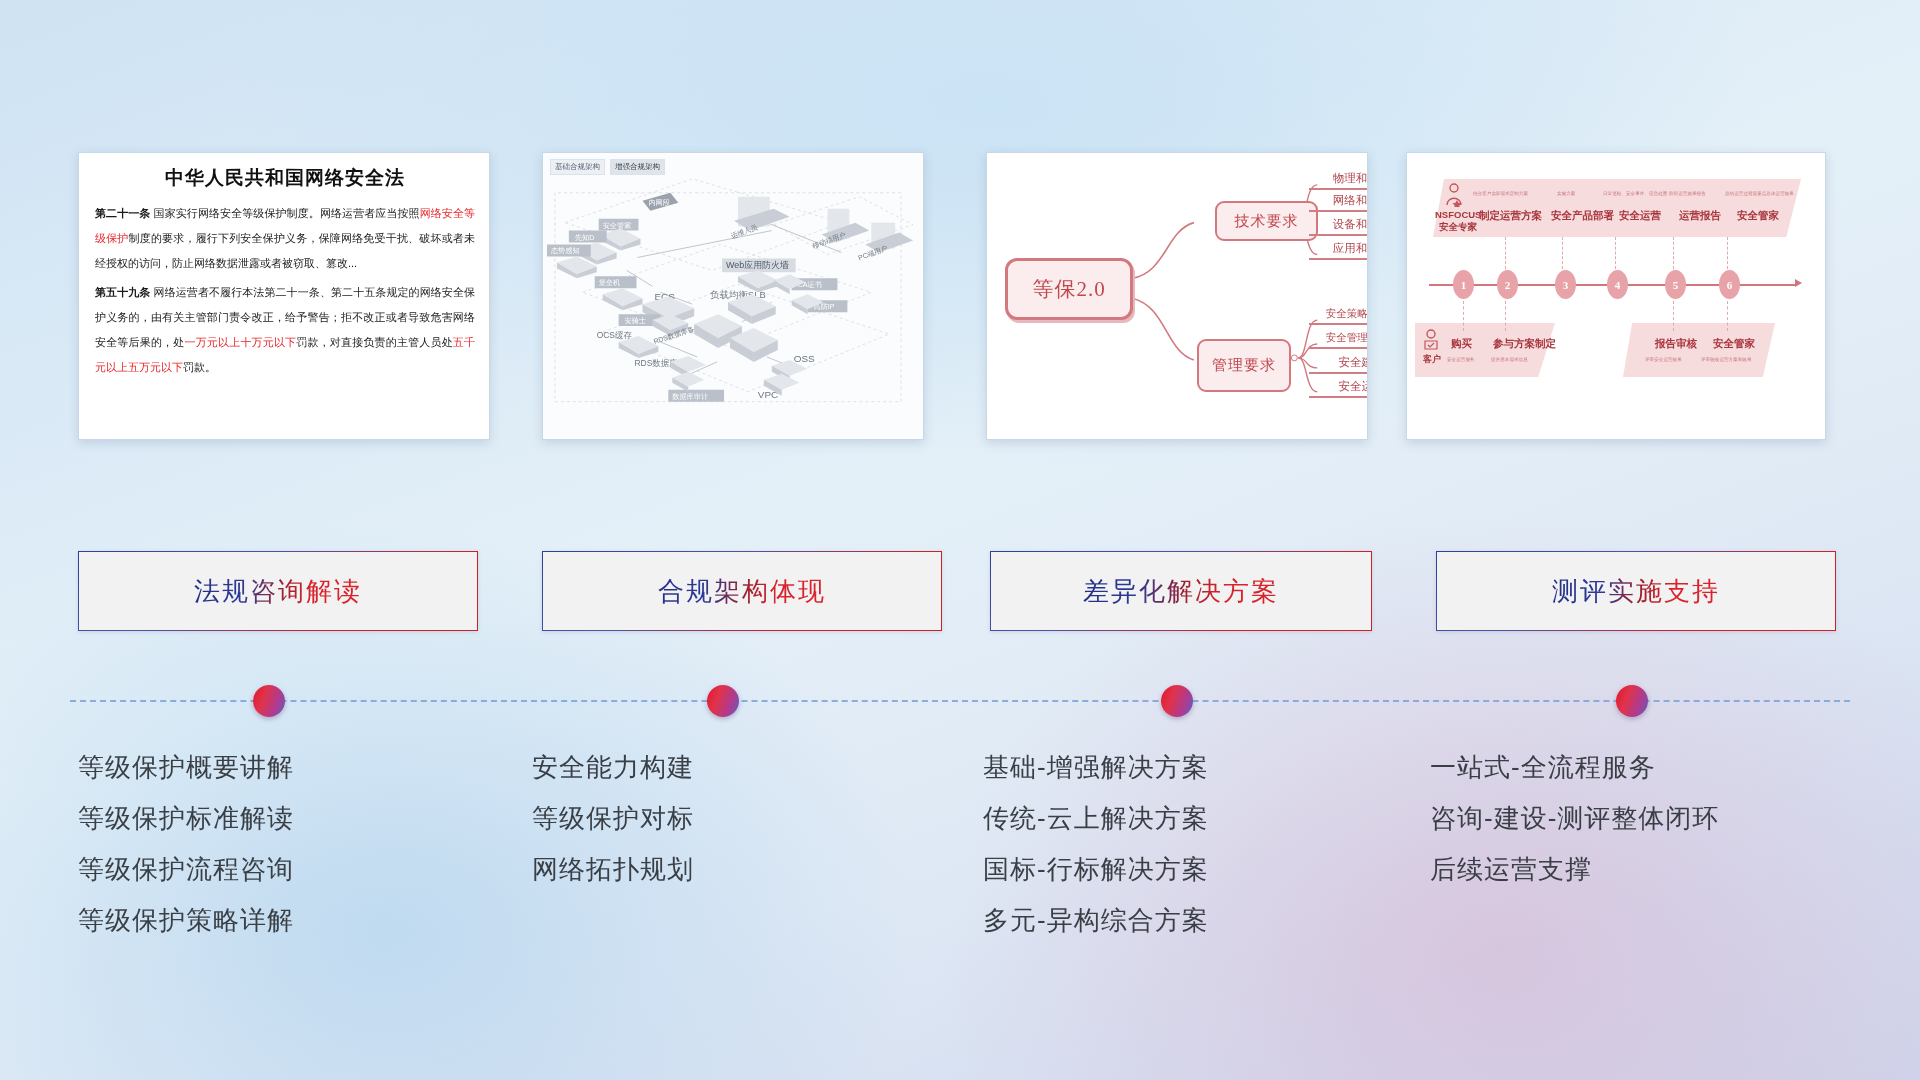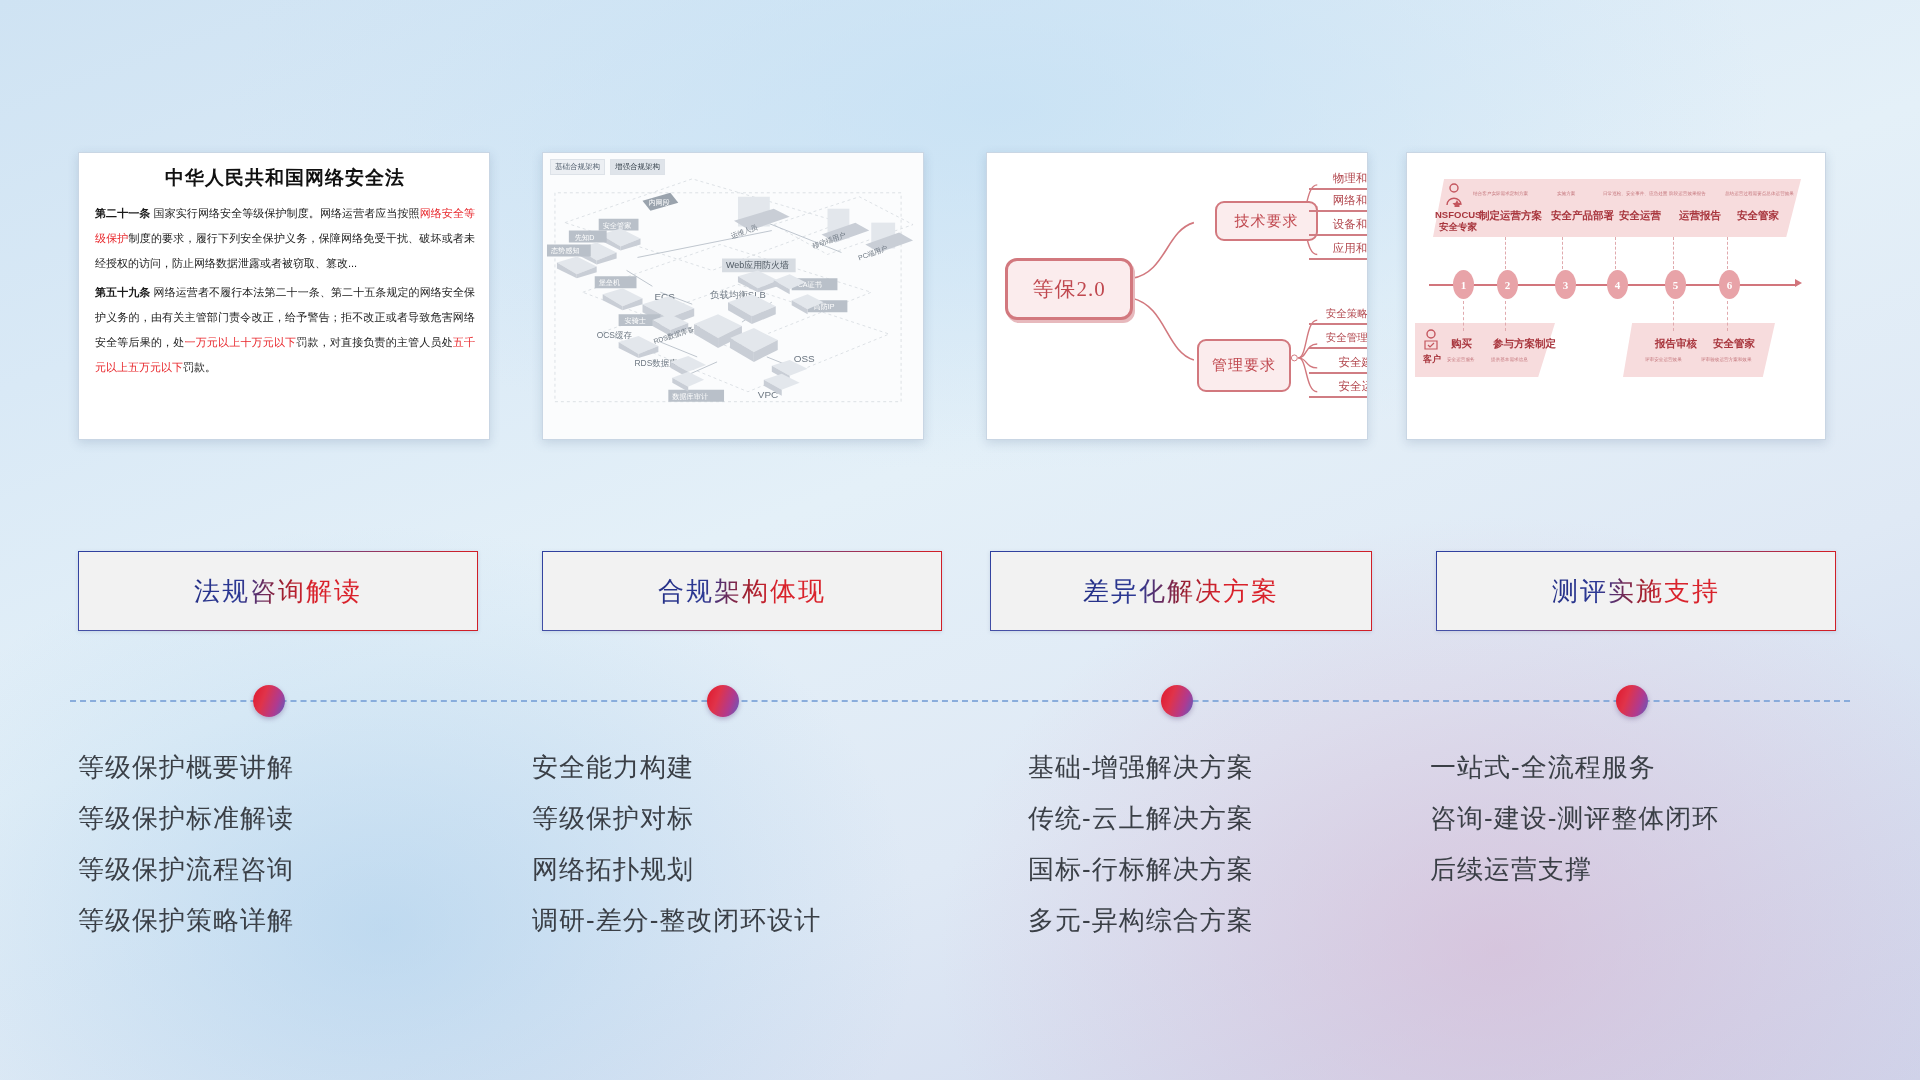--- a/index.html
+++ b/index.html
@@ -141,21 +141,21 @@
   }
   .tl-dot.d1 { left: 253px; }
   .tl-dot.d2 { left: 707px; }
   .tl-dot.d3 { left: 1161px; }
   .tl-dot.d4 { left: 1616px; }
 
   
   .col { position: absolute; top: 742px; text-align: left; }
   .col.l1 { left: 78px;   width: 400px; }
   .col.l2 { left: 532px;  width: 420px; }
-  .col.l3 { left: 1028px; width: 400px; }
+  .col.l3 { left: 983px; width: 400px; }
   .col.l4 { left: 1430px; width: 420px; }
   .col-item {
     font-size: 26px; color: #3a3f46; line-height: 51px;
     letter-spacing: 1px; white-space: nowrap;
   }
 </style>
 </head>
 <body>
 
 <div class="stage">
@@ -437,21 +437,20 @@
   <div class="col l1">
     <div class="col-item">等级保护概要讲解</div>
     <div class="col-item">等级保护标准解读</div>
     <div class="col-item">等级保护流程咨询</div>
     <div class="col-item">等级保护策略详解</div>
   </div>
   <div class="col l2">
     <div class="col-item">安全能力构建</div>
     <div class="col-item">等级保护对标</div>
     <div class="col-item">网络拓扑规划</div>
-    <div class="col-item">调研-差分-整改闭环设计</div>
   </div>
   <div class="col l3">
     <div class="col-item">基础-增强解决方案</div>
     <div class="col-item">传统-云上解决方案</div>
     <div class="col-item">国标-行标解决方案</div>
     <div class="col-item">多元-异构综合方案</div>
   </div>
   <div class="col l4">
     <div class="col-item">一站式-全流程服务</div>
     <div class="col-item">咨询-建设-测评整体闭环</div>

